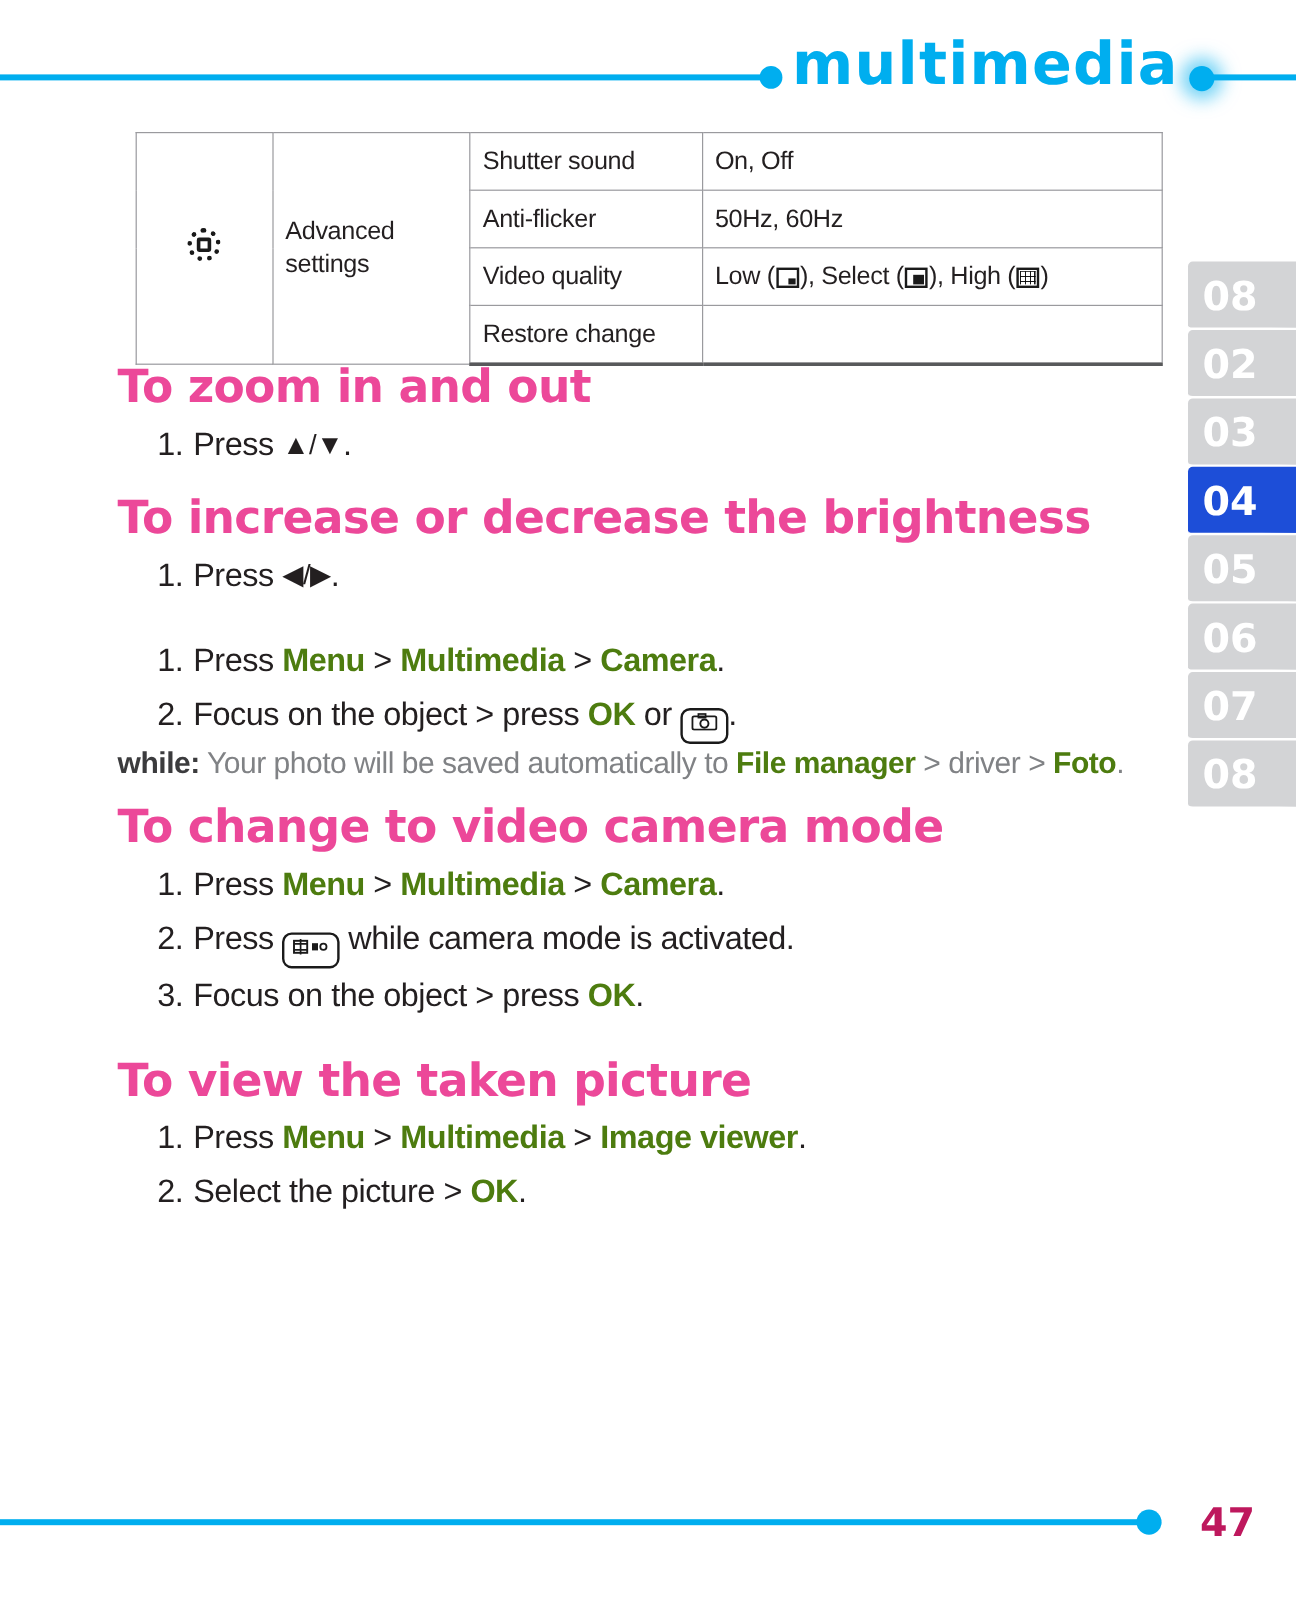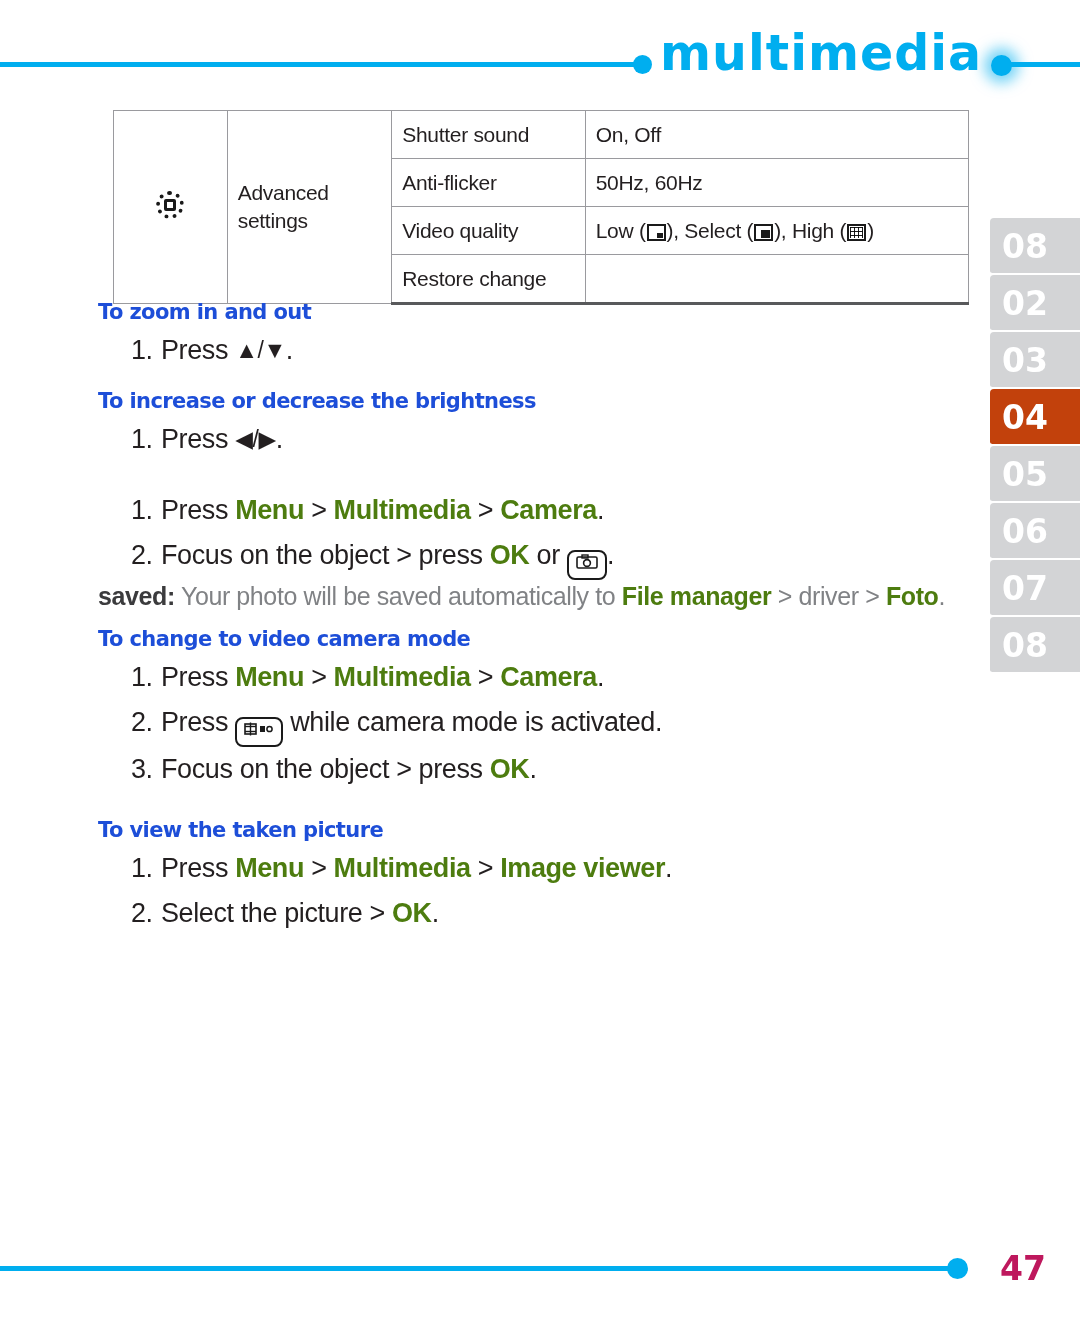--- a/index.html
+++ b/index.html
@@ -78,21 +78,21 @@
     font-family: "DejaVu Sans", sans-serif;
     font-weight: bold;
     font-size: 33px;
     line-height: 57px;
     padding-left: 12px;
     box-sizing: border-box;
     border-bottom: 2px solid #ffffff;
     border-radius: 4px 0 0 4px;
   }
   .chapter-tab.active {
-    background: #c2410c;
+    background: #1d4ed8;
   }
 
   
   #settings-table {
     position: absolute;
     left: 113px;
     top: 110px;
     width: 856px;
     border-collapse: collapse;
     font-family: "Liberation Sans", sans-serif;
@@ -169,22 +169,22 @@
   
   #content {
     position: absolute;
     left: 98px;
     top: 300px;
     width: 880px;
   }
   h2.sec-h {
     font-family: "DejaVu Sans", sans-serif;
     font-weight: bold;
-    font-size: 21px;
-    color: #1d4ed8;
+    font-size: 38px;
+    color: #ec4899;
     margin: 0 0 4px 0;
     letter-spacing: -0.6px;
   }
   h2.sec-h.big {
     font-size: 35px;
     color: #4a4a4c;
   }
   .sec-block { margin-bottom: 26px; }
   .sec-block.tight { margin-bottom: 16px; }
 
@@ -327,21 +327,21 @@
 
   <div class="sec-block tight">
     <ol class="steps">
       <li><span class="num">1.</span><span>Press </span><span class="hl">Menu</span><span class="gt"> &gt; </span><span class="hl">Multimedia</span><span class="gt"> &gt; </span><span class="hl">Camera</span><span>.</span></li>
       <li><span class="num">2.</span><span>Focus on the object &gt; press </span><span class="hl">OK</span><span> or </span><span class="key"><svg width="22" height="15" viewBox="0 0 22 15">
               <rect x="1" y="3" width="20" height="11" rx="1.5" fill="none" stroke="#1a1a1a" stroke-width="1.6"></rect>
               <rect x="6" y="1" width="6" height="3" fill="none" stroke="#1a1a1a" stroke-width="1.4"></rect>
               <circle cx="11" cy="9" r="3.4" fill="none" stroke="#1a1a1a" stroke-width="1.6"></circle>
             </svg></span><span>.</span></li>
     </ol>
-    <div class="note-line"><b>saved:</b><span> Your photo will be saved automatically to </span><span class="hl">File manager</span><span> &gt; driver &gt; </span><span class="hl">Foto</span><span>.</span></div>
+    <div class="note-line"><b>while:</b><span> Your photo will be saved automatically to </span><span class="hl">File manager</span><span> &gt; driver &gt; </span><span class="hl">Foto</span><span>.</span></div>
   </div>
 
   <div class="sec-block">
     <h2 class="sec-h">To change to video camera mode</h2>
     <ol class="steps">
       <li><span class="num">1.</span><span>Press </span><span class="hl">Menu</span><span class="gt"> &gt; </span><span class="hl">Multimedia</span><span class="gt"> &gt; </span><span class="hl">Camera</span><span>.</span></li>
       <li><span class="num">2.</span><span>Press </span><span class="key"><svg width="30" height="14" viewBox="0 0 30 14">
               <rect x="1" y="2" width="11" height="10" fill="none" stroke="#1a1a1a" stroke-width="1.6"></rect>
               <line x1="1" y1="4.5" x2="12" y2="4.5" stroke="#1a1a1a" stroke-width="1.4"></line>
               <line x1="1" y1="9.5" x2="12" y2="9.5" stroke="#1a1a1a" stroke-width="1.4"></line>

